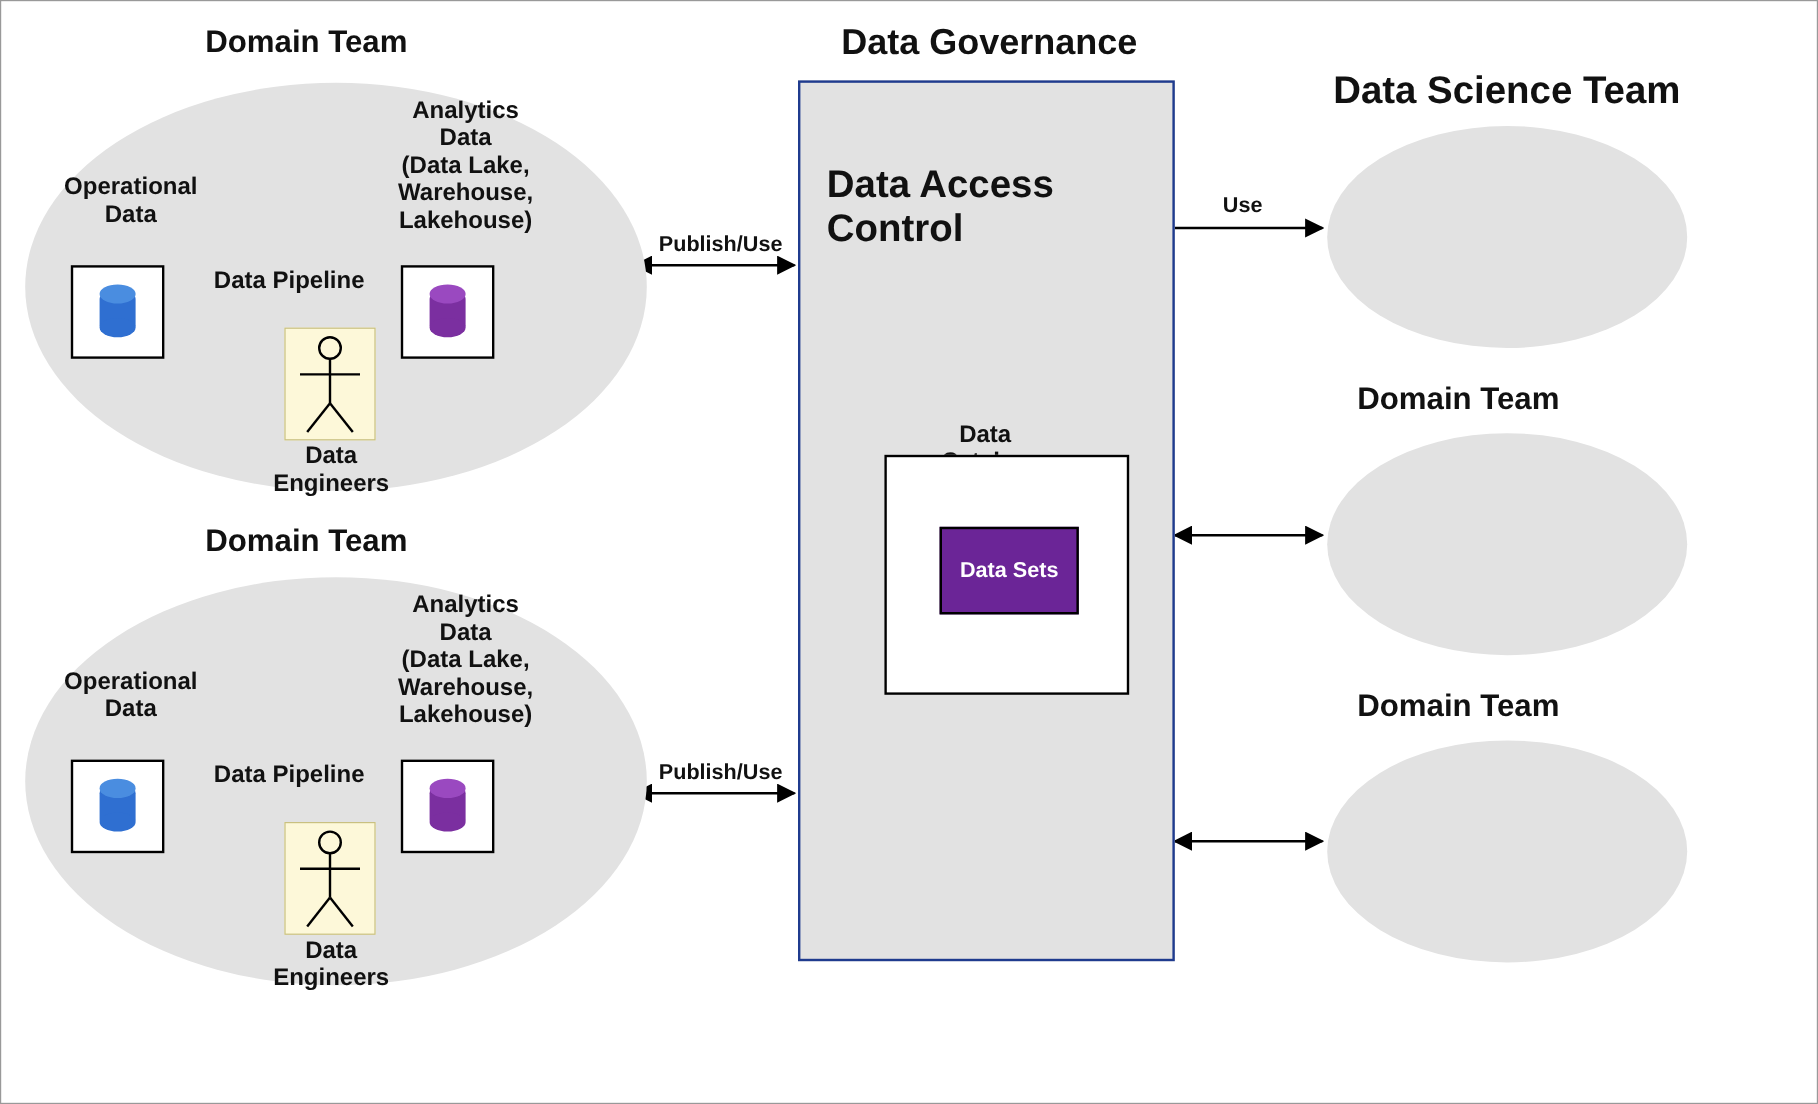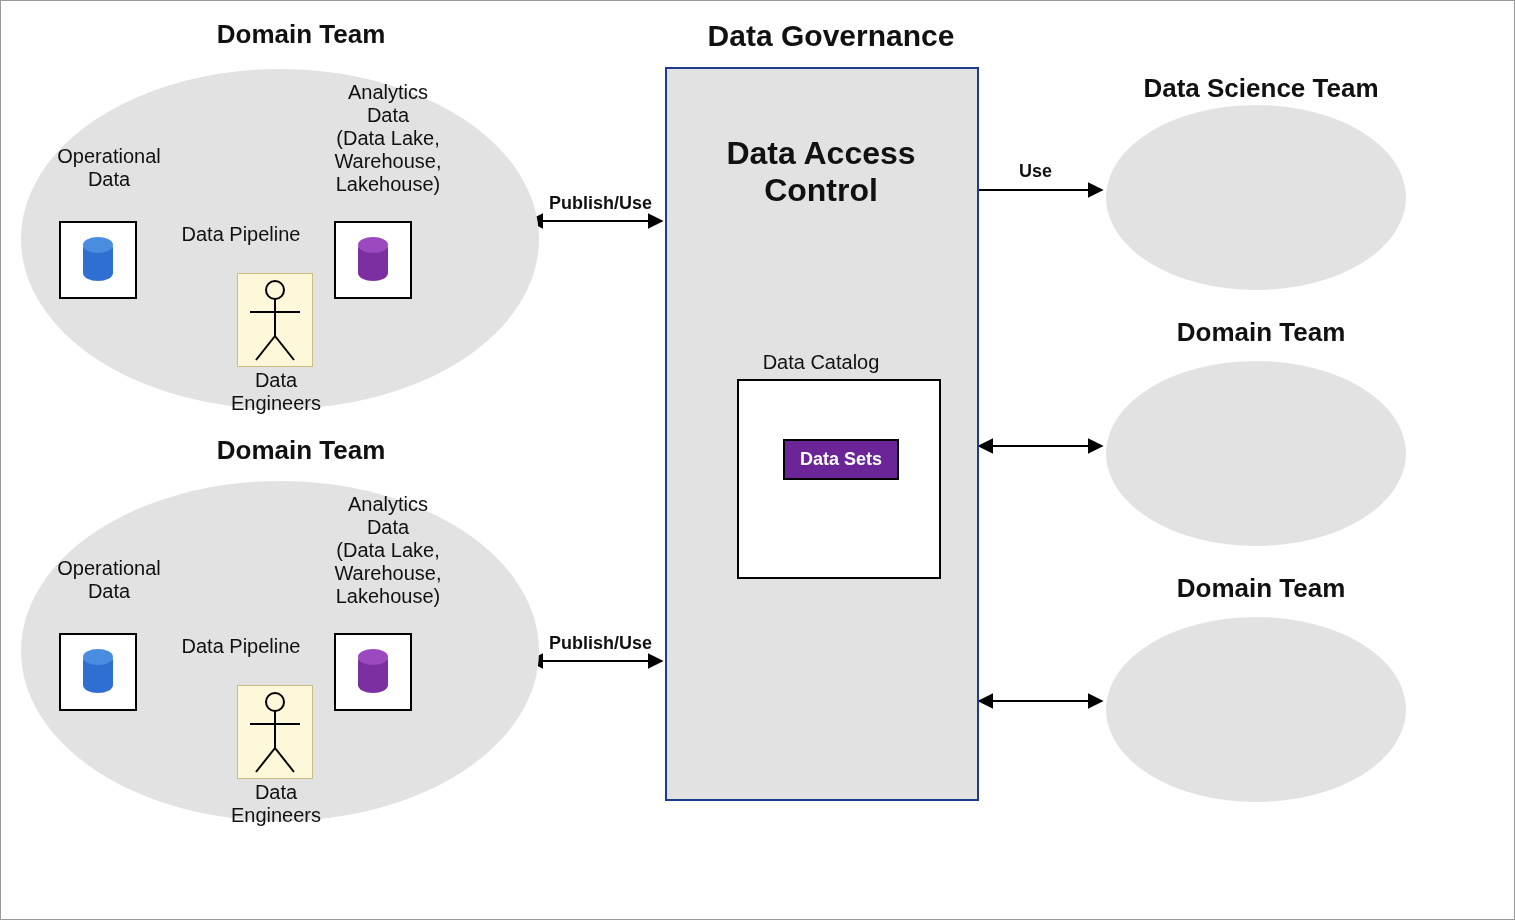--- a/index.html
+++ b/index.html
@@ -1,30 +1,30 @@
 <!DOCTYPE html>
 <html><head>
 <meta charset="utf-8">
 <style>
   html,body{margin:0;padding:0;font-family:"Segoe UI",Arial,sans-serif;background:#fff;}
   .frame{position:relative;width:1515px;height:920px;border:1px solid #999;box-sizing:border-box;}
   .abs{position:absolute;}
-  .title{font-weight:700;color:#111;text-align:center;}
-  .label{font-weight:400;color:#111;text-align:center;}
+  .title{font-weight:700;color:#111;}
+  .label{font-weight:700;color:#111;text-align:center;}
   .ellipse{background:#e2e2e2;border-radius:50%;}
   .gov-box{background:#e2e2e2;border:2px solid #1f3b8e;}
   .catalog-box{background:#fff;border:2px solid #000;}
   .db-box{background:#fff;border:2px solid #000;width:74px;height:74px;}
   .db-cyl{position:absolute;left:22px;top:14px;width:30px;height:44px;}
   .db-body{position:absolute;left:0;top:8px;width:30px;height:30px;border-radius:4px;}
   .db-top{position:absolute;left:0;top:0;width:30px;height:16px;border-radius:50%;}
   .db-bot{position:absolute;left:0;bottom:0;width:30px;height:16px;border-radius:50%;}
   .blue{background:#2f6fd1;}
   .purple{background:#7b2fa0;}
-  .datasets{background:#6b2597;color:#fff;border:2px solid #000;text-align:center;font-weight:600;font-size:18px;padding:8px 0;}
+  .datasets{background:#6b2597;color:#fff;border:2px solid #000;text-align:center;font-weight:600;font-size:18px;padding:24px 0;}
   .stick-box{background:#fdf8d9;border:1px solid #c9c080;width:74px;height:92px;}
   svg{display:block;}
 </style>
 </head>
 <body>
 
 <div class="frame">
 
   <svg class="abs" style="left:0;top:0" width="1515" height="920">
     <defs>
@@ -134,21 +134,21 @@
   <div class="abs title" style="left:700px;top:18px;width:260px;font-size:30px">Data Governance</div>
   <div class="abs gov-box" style="left:664px;top:66px;width:310px;height:730px"></div>
   <div class="abs title" style="left:688px;top:134px;width:264px;font-size:32px">Data Access Control</div>
 
   <div class="abs label" style="left:760px;top:350px;width:120px;font-size:20px">Data Catalog</div>
   <div class="abs catalog-box" style="left:736px;top:378px;width:200px;height:196px"></div>
   <div class="abs datasets" style="left:782px;top:438px;width:112px">Data Sets</div>
 
   <div class="abs label" style="left:1018px;top:160px;font-size:18px;font-weight:600;text-align:left">Use</div>
 
-  <div class="abs title" style="left:1110px;top:72px;width:300px;font-size:26px">Data Science Team</div>
+  <div class="abs title" style="left:1110px;top:56px;width:300px;font-size:32px">Data Science Team</div>
   <div class="abs ellipse" style="left:1105px;top:104px;width:300px;height:185px"></div>
 
   <div class="abs title" style="left:1130px;top:316px;width:260px;font-size:26px">Domain Team</div>
   <div class="abs ellipse" style="left:1105px;top:360px;width:300px;height:185px"></div>
 
   <div class="abs title" style="left:1130px;top:572px;width:260px;font-size:26px">Domain Team</div>
   <div class="abs ellipse" style="left:1105px;top:616px;width:300px;height:185px"></div>
 
 </div>
 

